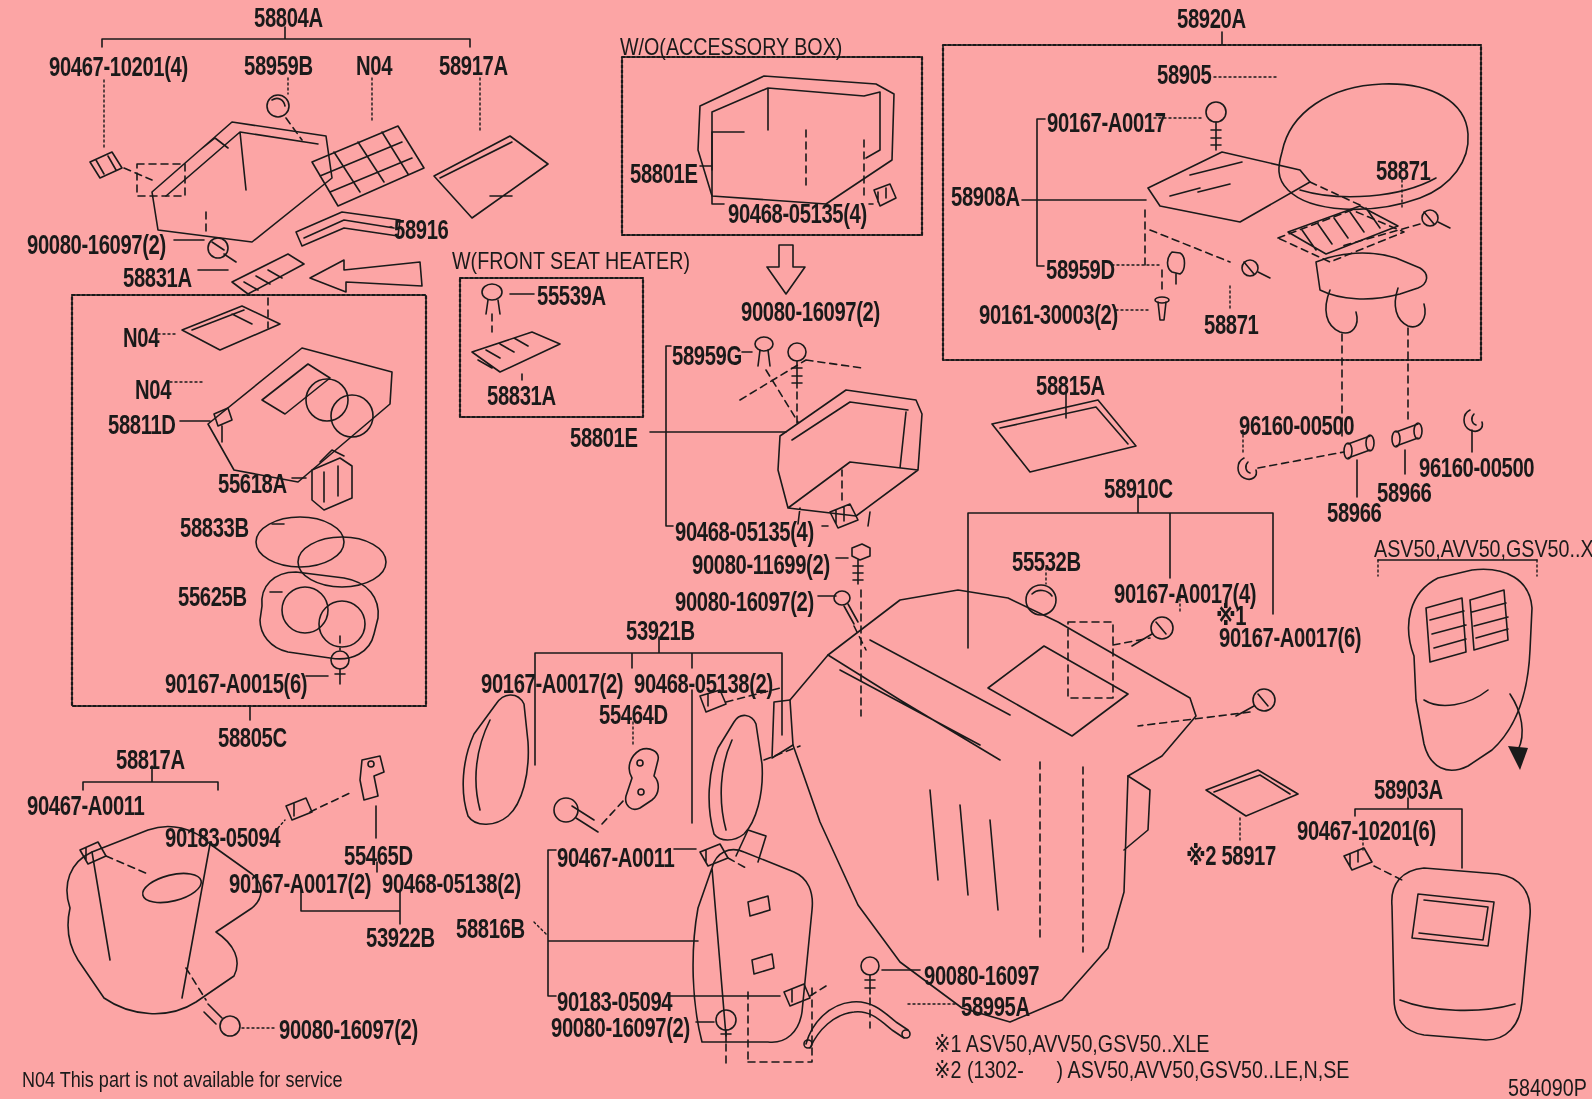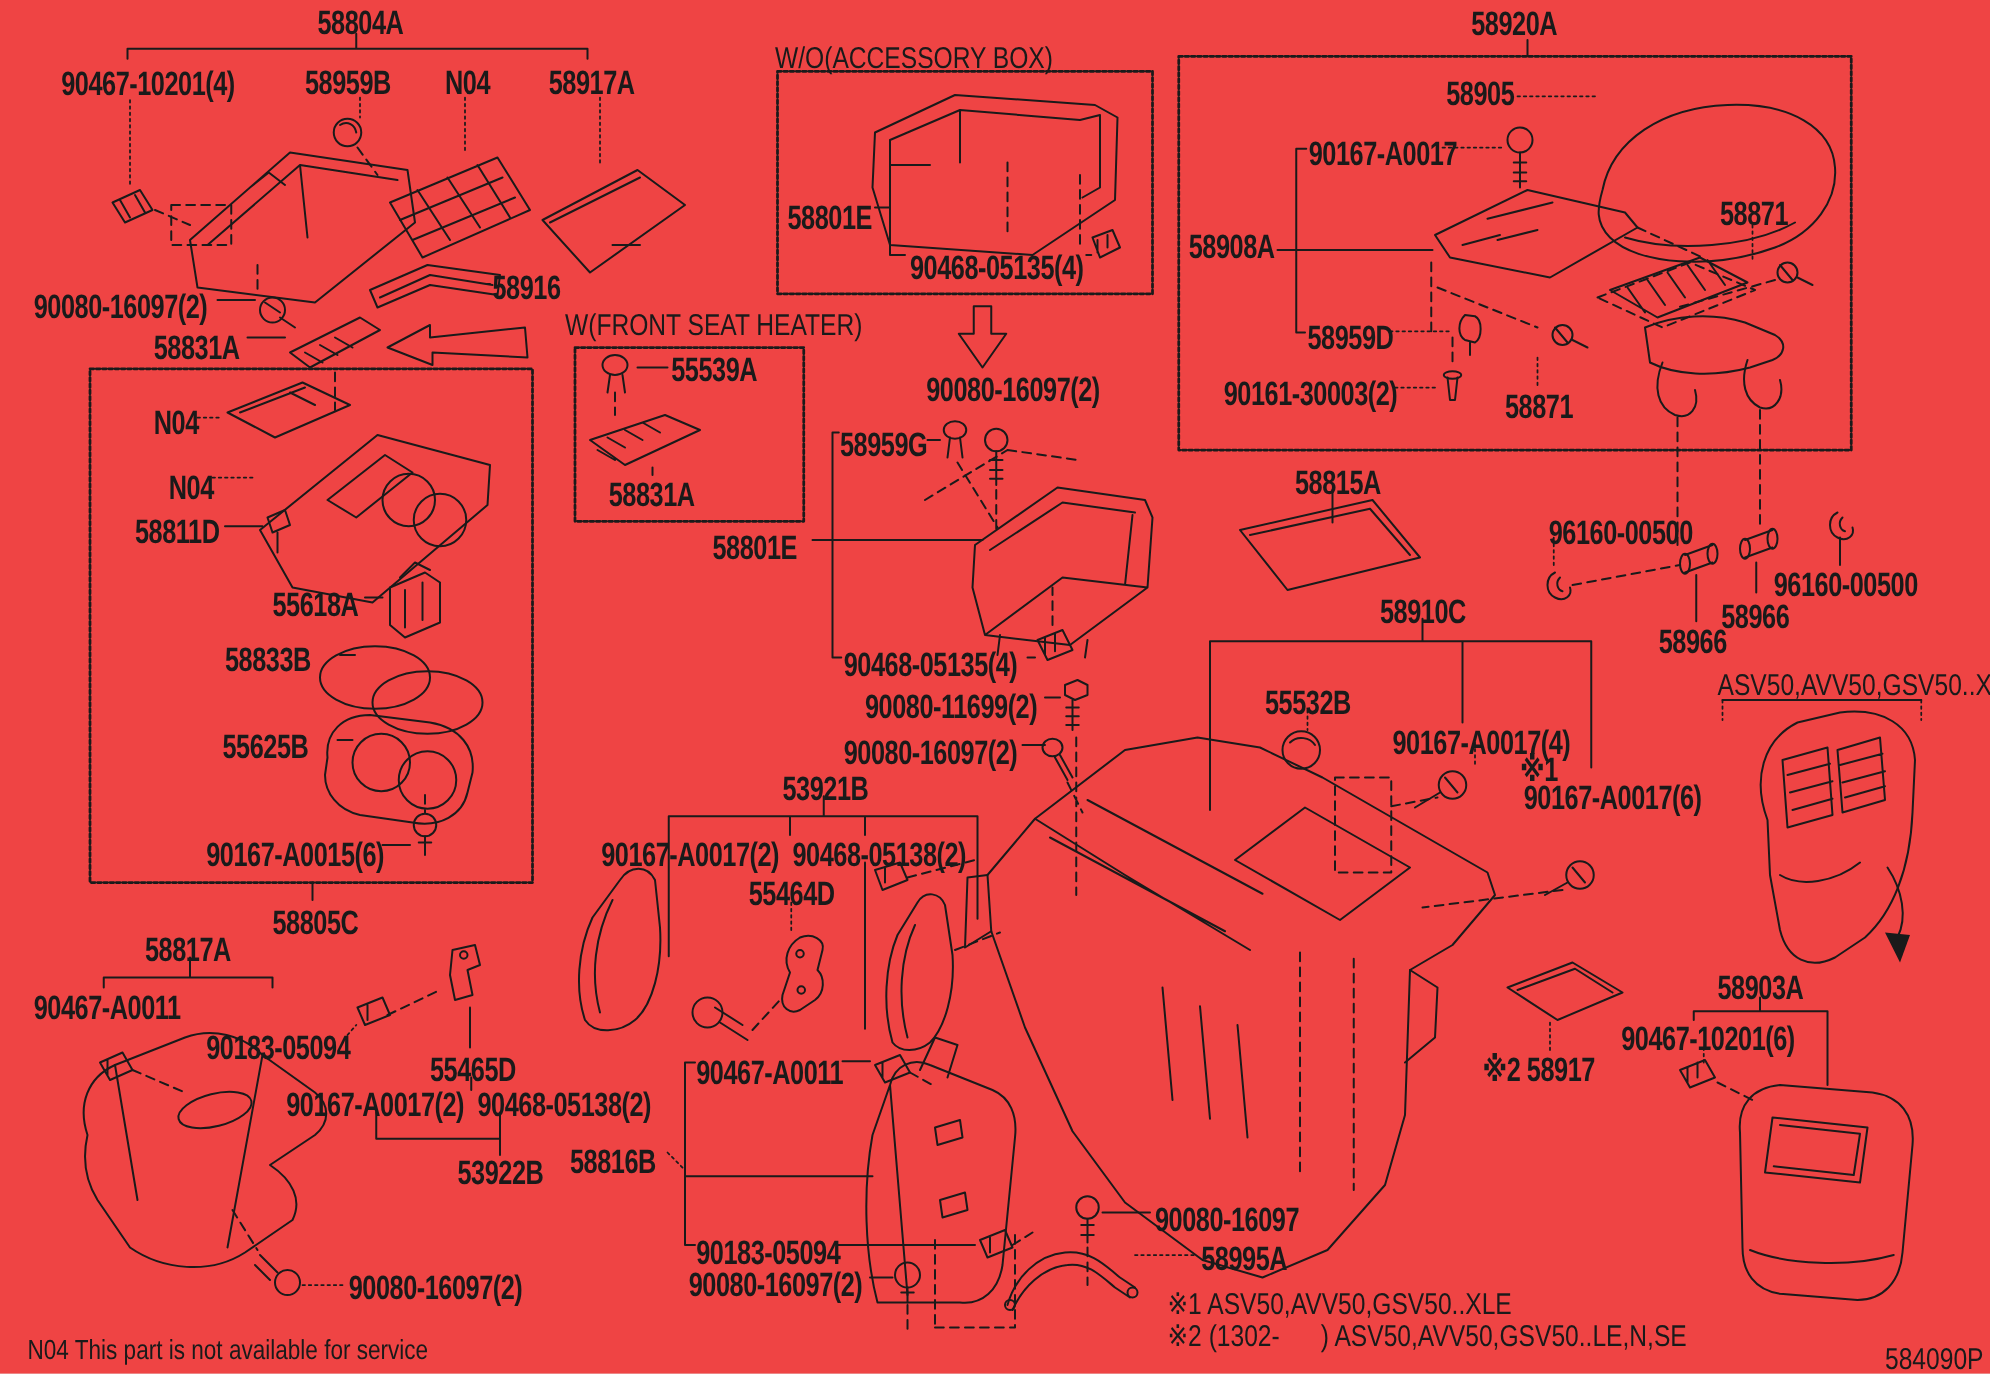--- a/index.html
+++ b/index.html
@@ -1,17 +1,17 @@
 <!DOCTYPE html>
 <html><head>
 <meta charset="utf-8">
 <style>
   html,body{margin:0;padding:0;background:#e8e8e8;}
   .canvas{
-    position:relative;width:1592px;height:1099px;background:#ef4444;
+    position:relative;width:1592px;height:1099px;background:#fca5a5;
     overflow:hidden;font-family:"Liberation Sans",sans-serif;color:#1a1a1a;
   }
   svg.art{position:absolute;left:0;top:0;z-index:1;}
   svg.art *{stroke:#1a1a1a;fill:none;stroke-width:1.6;stroke-linecap:round;stroke-linejoin:round;}
   svg.art .box{stroke-dasharray:3 2;stroke-width:2.2;}
   svg.art .dash{stroke-dasharray:7 5;}
   svg.art .dot{stroke-dasharray:2 3;stroke-width:1.4;}
   svg.art .fill{fill:#1a1a1a;stroke:none;}
   .pl,.nt{
     position:absolute;z-index:2;white-space:pre;line-height:1.05;

